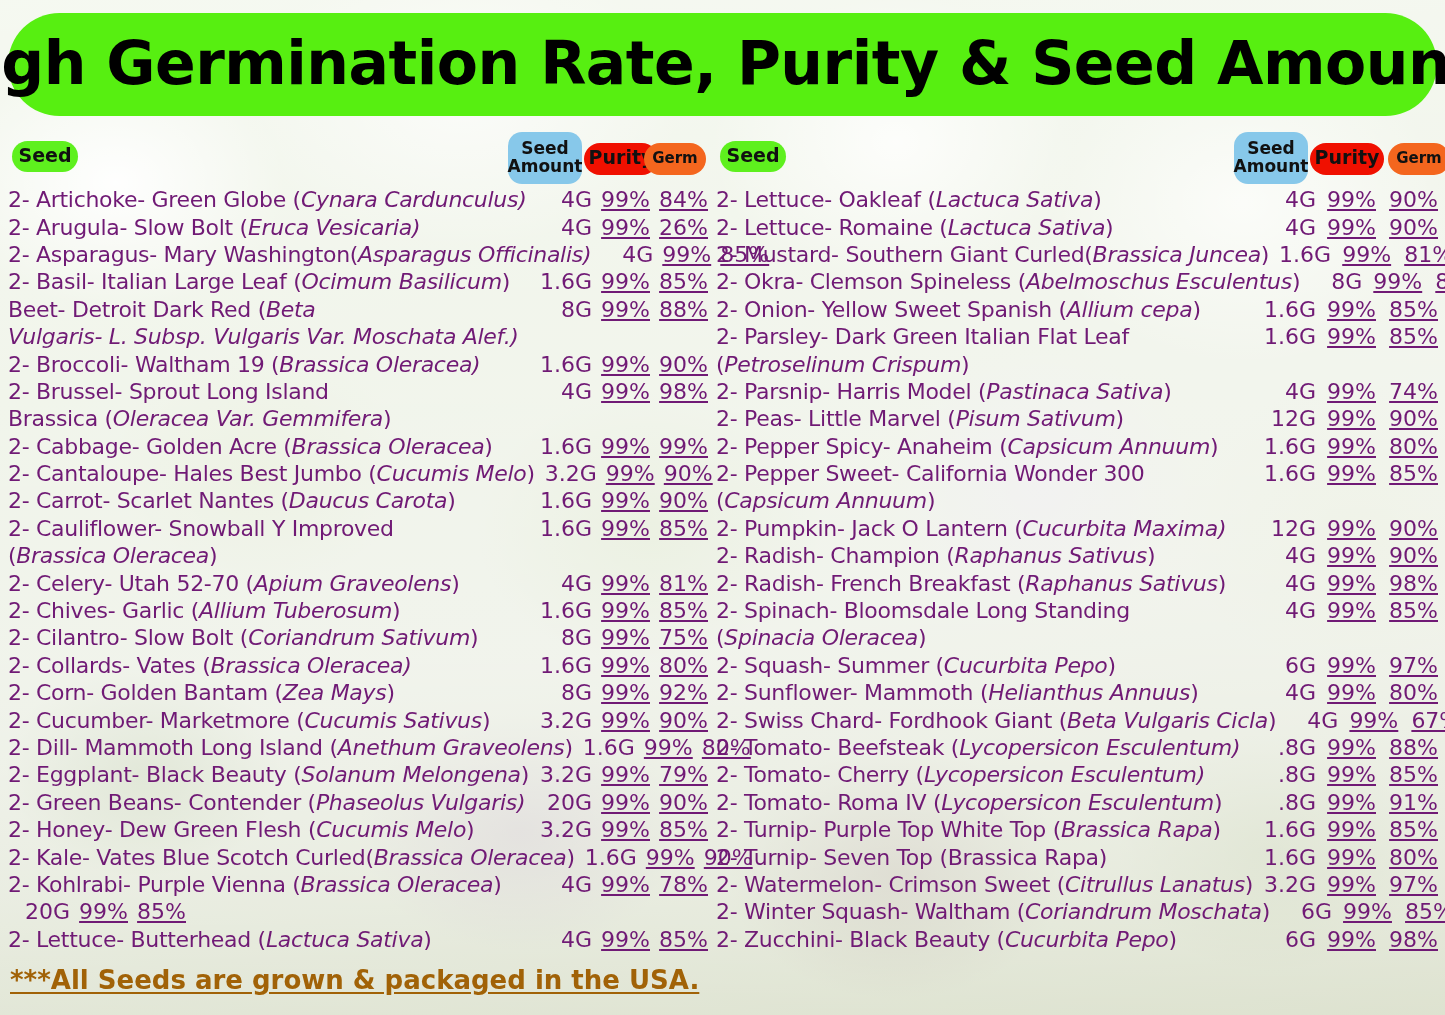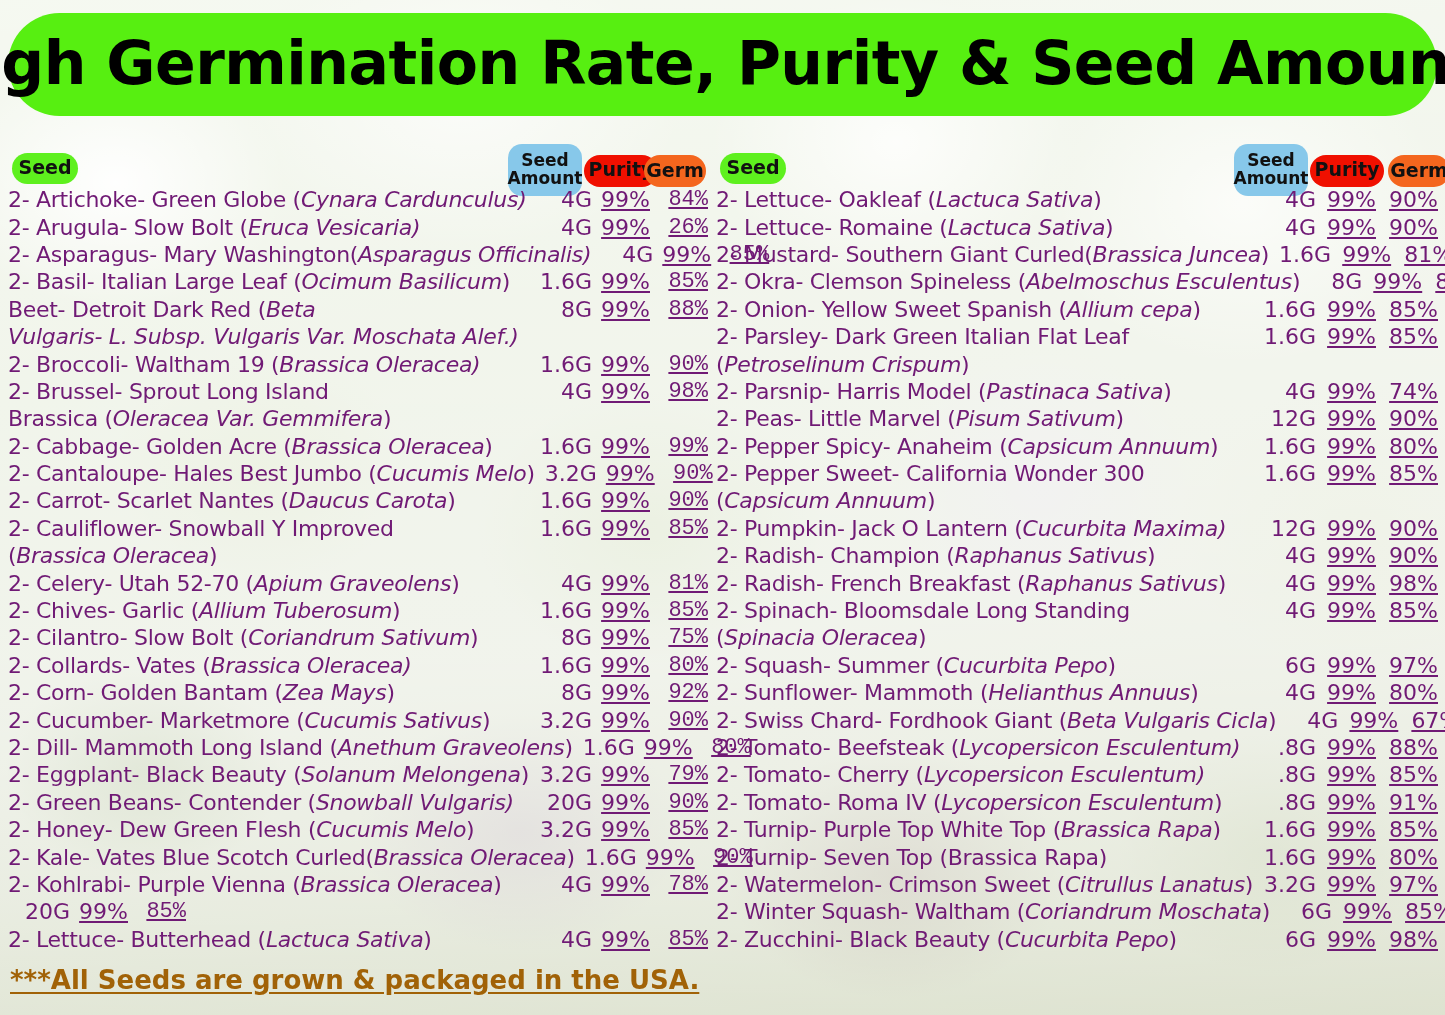--- a/index.html
+++ b/index.html
@@ -96,21 +96,20 @@
     position: relative;
     height: 54px;
   }
   .badge {
     position: absolute;
     color: #111;
     font-weight: bold;
     text-align: center;
     line-height: 1.05;
     font-family: "DejaVu Sans", sans-serif;
-    margin-top: 12px;
   }
   .badge-seed {
     left: 4px;
     top: 9px;
     width: 66px;
     height: 31px;
     border-radius: 16px;
     font-size: 19px;
     display: flex; align-items: center; justify-content: center;
     padding-bottom: 2px;
@@ -130,21 +129,21 @@
     border-radius: 16px;
     font-size: 19px;
     display: flex; align-items: center; justify-content: center;
     top: 11px;
     padding-bottom: 2px;
   }
   .badge-germ {
     width: 62px;
     height: 32px;
     border-radius: 16px;
-    font-size: 19px;
+    font-size: 15px;
     display: flex; align-items: center; justify-content: center;
     top: 11px;
     padding-bottom: 0;
   }
 
   
   #col-left .badge-amount  { left: 500px; }
   #col-left .badge-purity  { left: 576px; }
   #col-left .badge-germ    { left: 636px; }
   
@@ -173,21 +172,21 @@
   .row .amt, .row .pur, .row .ger {
     flex: 0 0 auto;
     text-align: right;
     white-space: nowrap;
     font-size: 22px;
   }
   .row .pur, .row .ger { text-decoration: underline; text-underline-offset: 2px; }
 
   #col-left .row .amt { width: 62px; }
   #col-left .row .pur { width: 58px; }
-  #col-left .row .ger { width: 58px; font-family: Liberation Mono, monospace; }
+  #col-left .row .ger { width: 58px; }
 
   #col-right .row .amt { width: 62px; }
   #col-right .row .pur { width: 60px; }
   #col-right .row .ger { width: 62px; }
 
   .row.cont .amt, .row.cont .pur, .row.cont .ger { visibility: hidden; }
 
   
   .footer {
     position: absolute;
@@ -353,21 +352,21 @@
           <div class="pur">99%</div>
           <div class="ger">80%</div>
         </div>
         <div class="row">
           <div class="nm">2- Eggplant- Black Beauty (<i>Solanum Melongena</i>)</div>
           <div class="amt">3.2G</div>
           <div class="pur">99%</div>
           <div class="ger">79%</div>
         </div>
         <div class="row">
-          <div class="nm">2- Green Beans- Contender (<i>Snowball Vulgaris)</i></div>
+          <div class="nm">2- Green Beans- Contender (<i>Phaseolus Vulgaris)</i></div>
           <div class="amt">20G</div>
           <div class="pur">99%</div>
           <div class="ger">90%</div>
         </div>
         <div class="row">
           <div class="nm">2- Honey- Dew Green Flesh (<i>Cucumis Melo</i>)</div>
           <div class="amt">3.2G</div>
           <div class="pur">99%</div>
           <div class="ger">85%</div>
         </div>

